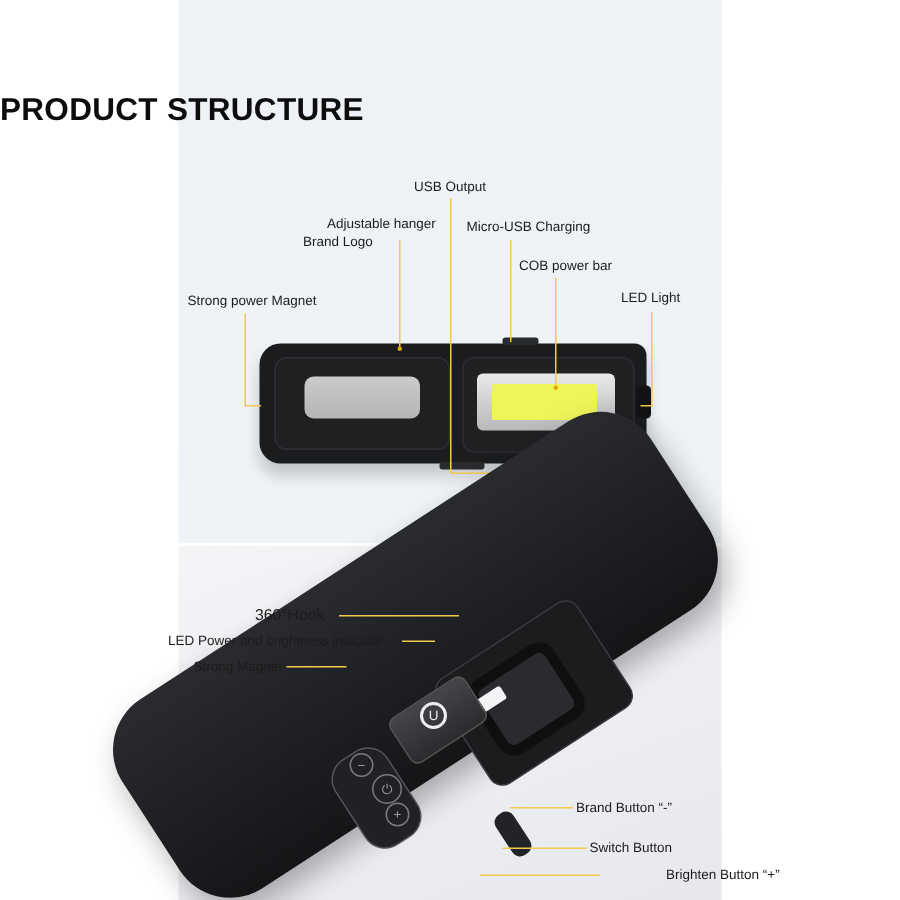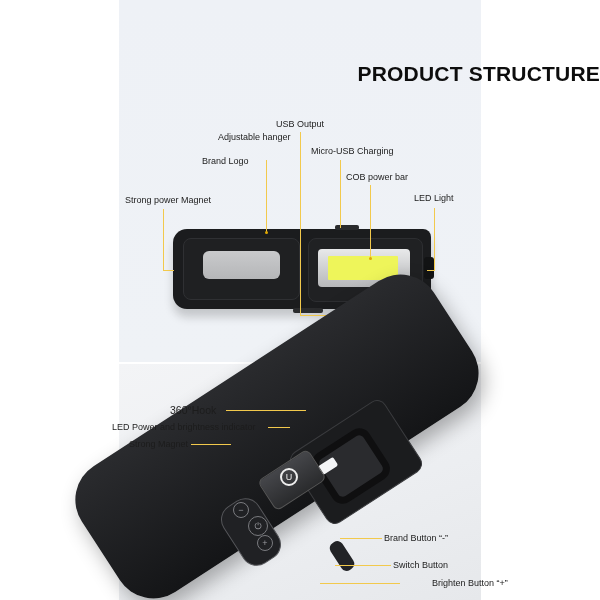--- a/index.html
+++ b/index.html
@@ -10,21 +10,21 @@
   .panel-top {
     position: absolute; left: 119px; top: 0; width: 362px; height: 362px;
     background: linear-gradient(#eef1f6 0%, #eff2f6 100%);
   }
   .panel-bottom {
     position: absolute; left: 119px; top: 364px; width: 362px; height: 236px;
     background: linear-gradient(160deg, #f3f4f6 0%, #eceef1 60%, #e6e8eb 100%);
     overflow: hidden;
   }
   .title {
-    position: absolute; left: 0; top: 62px; width: 600px; text-align: right;
+    position: absolute; left: 0; top: 62px; width: 600px; text-align: left;
     font-size: 21px; font-weight: bold; color: #0d0d0d; letter-spacing: 0.2px;
   }
   .lbl {
     position: absolute; font-size: 9px; color: #1c1c1c; white-space: nowrap;
   }
   .lbl.big { font-size: 10.5px; text-align: center; }
   .line { position: absolute; background: #f2c94c; }
   .dot { position: absolute; width: 3px; height: 3px; border-radius: 50%; background: #e0a800; }
 
   
@@ -100,21 +100,21 @@
 </style>
 </head>
 <body>
 
 <div class="panel-top"></div>
 <div class="panel-bottom"></div>
 
 <div class="title">PRODUCT STRUCTURE</div>
 
 <div class="lbl" style="left:276px; top:119px;">USB Output</div>
-<div class="lbl" style="left:218px; top:132px;">Adjustable hanger</div>
+<div class="lbl" style="left:218px; top:144px;">Adjustable hanger</div>
 <div class="lbl" style="left:311px; top:146px;text-align:right;">Micro-USB Charging</div>
 <div class="lbl" style="left:202px; top:156px;">Brand Logo</div>
 <div class="lbl" style="left:346px; top:172px;">COB power bar</div>
 <div class="lbl" style="left:125px; top:195px;">Strong power Magnet</div>
 <div class="lbl" style="left:414px; top:193px;">LED Light</div>
 
 <div class="dev-top">
   <div class="port-top"></div>
   <div class="inner-left"></div>
   <div class="logo-plate"></div>
@@ -148,20 +148,20 @@
 <div class="btn-group"></div>
 <div class="btn" style="left:233px; top:502px;">−</div>
 <div class="btn" style="left:248px; top:516px; width:18px; height:18px; line-height:18px;">⏻</div>
 <div class="btn" style="left:257px; top:535px;">+</div>
 
 <div class="lbl big" style="left:170px; top:404px;">360°Hook</div>
 <div class="lbl" style="left:112px; top:422px;">LED Power and brightness indicator</div>
 <div class="lbl" style="left:129px; top:439px;">Strong Magnet</div>
 <div class="lbl" style="left:384px; top:533px;">Brand Button “-”</div>
 <div class="lbl" style="left:393px; top:560px;">Switch Button</div>
-<div class="lbl" style="left:412px; top:578px;padding-left:20px;">Brighten Button “+”</div>
+<div class="lbl" style="left:424px; top:578px;padding-left:20px;">Brighten Button “+”</div>
 
 <div class="line" style="left:226px; top:410px; width:80px; height:1px;"></div>
 <div class="line" style="left:268px; top:427px; width:22px; height:1px;"></div>
 <div class="line" style="left:191px; top:444px; width:40px; height:1px;"></div>
 <div class="line" style="left:340px; top:538px; width:42px; height:1px;"></div>
 <div class="line" style="left:335px; top:565px; width:56px; height:1px;"></div>
 <div class="line" style="left:320px; top:583px; width:80px; height:1px;"></div>
 
 </body></html>

